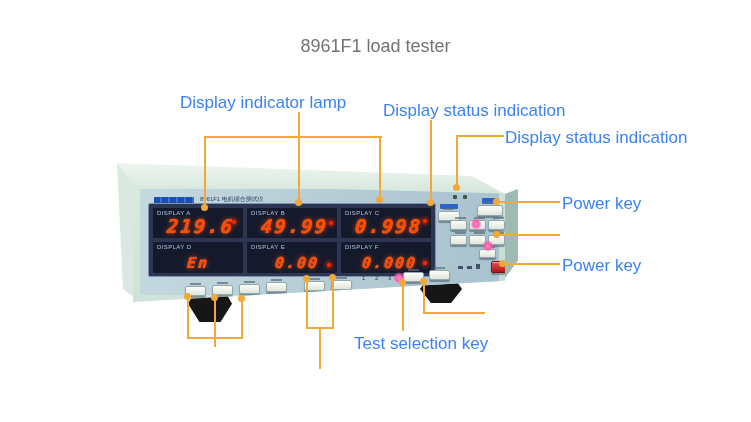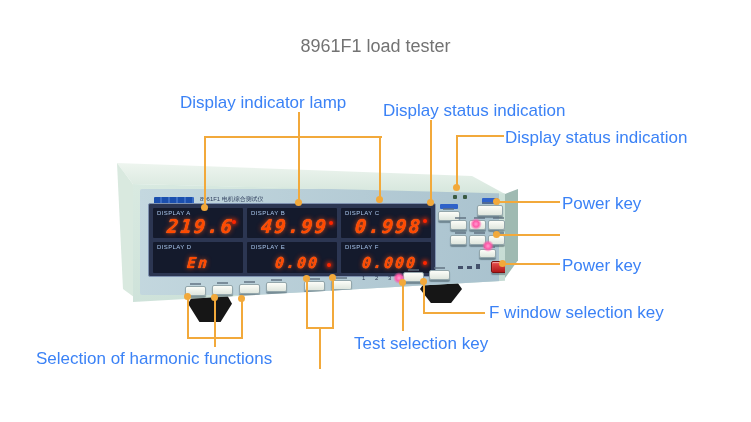--- a/index.html
+++ b/index.html
@@ -76,23 +76,21 @@
 
 <div id="stage">
 
   <div id="title">8961F1 load tester</div>
 
   <div class="lbl" style="left:180px; top:93px;">Display indicator lamp</div>
   <div class="lbl" style="left:383px; top:101px;">Display status indication</div>
   <div class="lbl" style="left:505px; top:128px;">Display status indication</div>
   <div class="lbl" style="left:562px; top:194px;">Power key</div>
   <div class="lbl" style="left:562px; top:256px;">Power key</div>
-  <div class="lbl" style="left:489px; top:303px;">F window selection key</div>
   <div class="lbl" style="left:354px; top:334px;">Test selection key</div>
-  <div class="lbl" style="left:36px;  top:349px;">Selection of harmonic functions</div>
 
   <div class="ln" style="left:298px; top:112px; width:2px; height:26px;"></div>
   <div class="ln" style="left:204px; top:136px; width:178px; height:2px;"></div>
   <div class="ln" style="left:204px; top:136px; width:2px; height:72px;"></div>
   <div class="ln" style="left:298px; top:136px; width:2px; height:67px;"></div>
   <div class="ln" style="left:379px; top:136px; width:2px; height:64px;"></div>
   <div class="dot" style="left:201px; top:204px;"></div>
   <div class="dot" style="left:295px; top:199px;"></div>
   <div class="dot" style="left:376px; top:196px;"></div>
 

